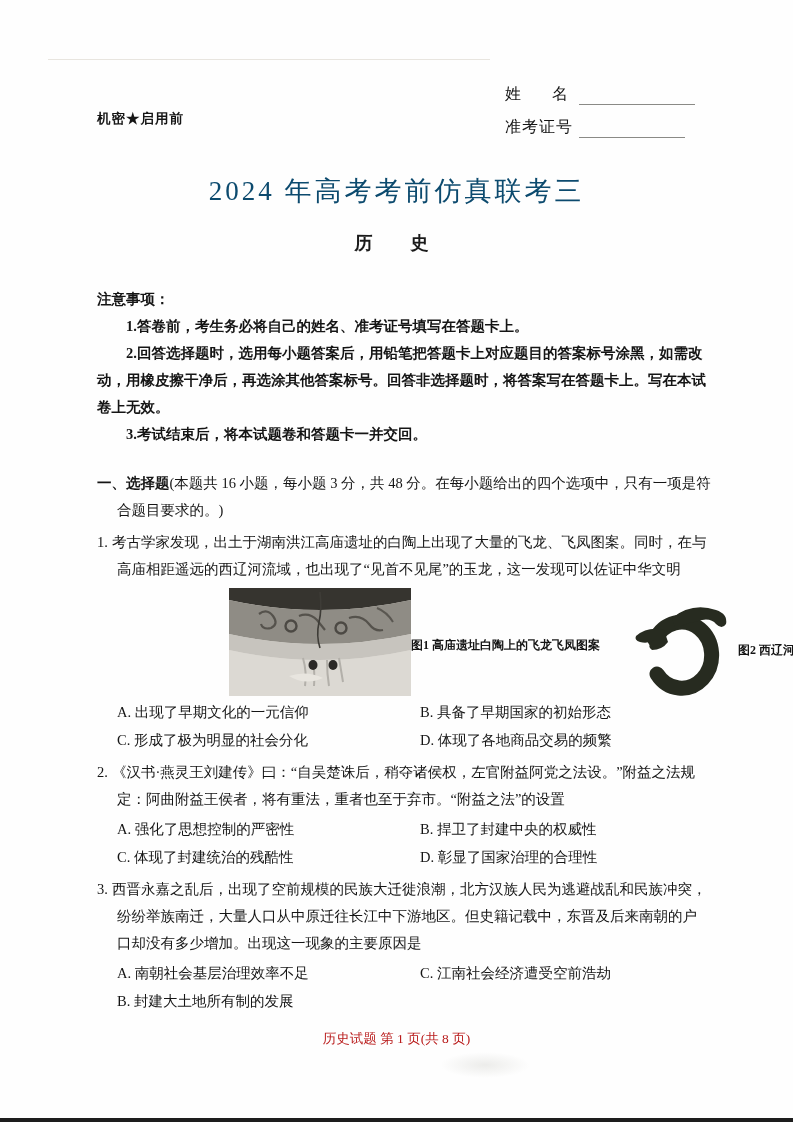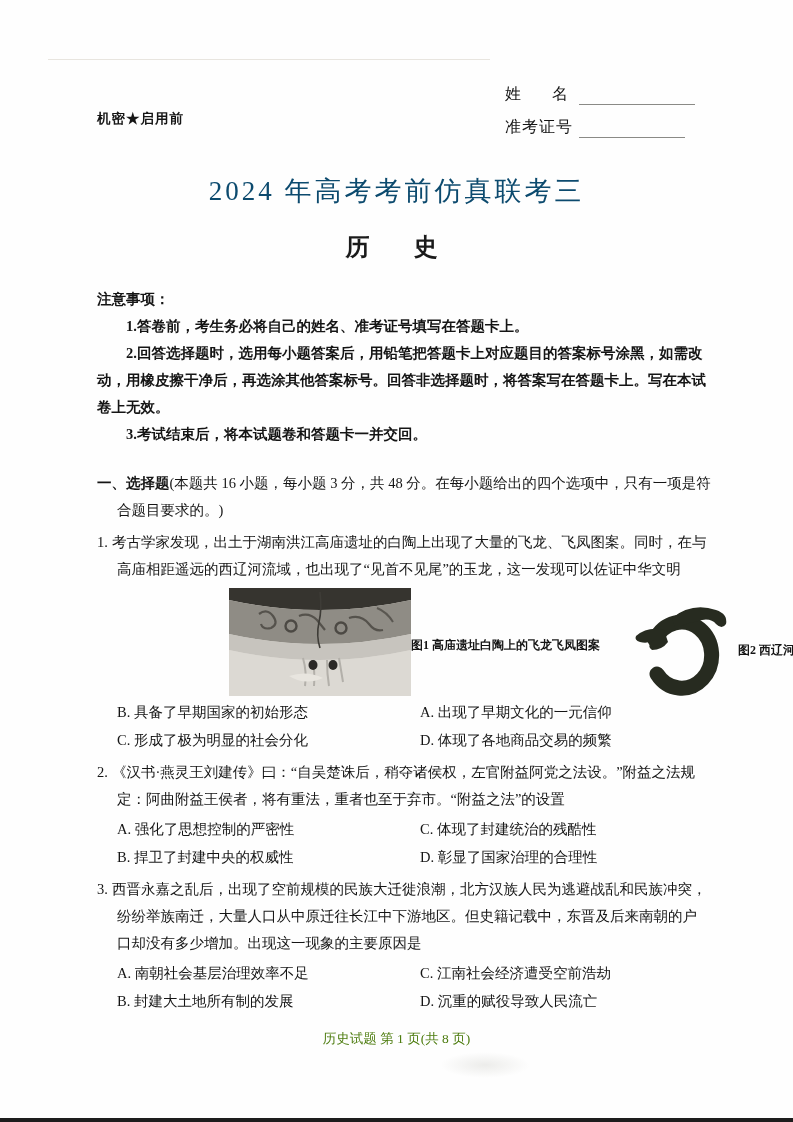--- a/index.html
+++ b/index.html
@@ -32,21 +32,21 @@
   .lbl-spread{display:inline-flex;justify-content:space-between;width:64px;}
   .fill-line{border-bottom:1px solid #8a8a86;height:20px;}
   .fill-line.name{width:116px;margin-left:10px;}
   .fill-line.ticket{width:106px;margin-left:6px;}
   .doc-title{
     position:absolute;left:0;top:173px;width:100%;
     text-align:center;font-size:27px;letter-spacing:3px;color:#0c4a6e;
   }
   .doc-subject{
     position:absolute;left:0;top:231px;width:100%;
-    text-align:center;font-size:24px;font-weight:bold;letter-spacing:10px;color:#1a1a1a;
+    text-align:center;font-size:18px;font-weight:bold;letter-spacing:10px;color:#1a1a1a;
   }
   .content{
     position:absolute;left:97px;top:286px;width:614px;
     font-size:14.5px;line-height:27px;
   }
   .content p{margin:0;}
   .notices-heading{font-weight:bold;}
   .notice-item{text-indent:2em;font-weight:bold;}
   .section-heading{margin-top:22px !important;margin-left:20px !important;text-indent:-20px;}
   .section-heading .sec-label{font-weight:bold;}
@@ -60,21 +60,21 @@
   .figure .caption{
     font-size:12px;font-weight:bold;line-height:16px;margin-top:5px;white-space:nowrap;
   }
   .options{
     display:grid;grid-template-columns:303px auto;
     margin-left:20px;margin-top:3px;
   }
   .options .opt{line-height:27.5px;white-space:nowrap;}
   .footer{
     position:absolute;left:0;top:1030px;width:100%;
-    text-align:center;font-size:13.5px;color:#4d7c0f;
+    text-align:center;font-size:13.5px;color:#b91c1c;
   }
   .smudge{
     position:absolute;left:440px;top:1052px;width:90px;height:26px;
     background:radial-gradient(ellipse at center,#ececea 0%,rgba(255,255,255,0) 70%);
   }
 </style>
 </head>
 <body>
 
 <div class="page">
@@ -141,44 +141,43 @@
         <svg width="112" height="98" viewBox="0 0 112 98">
           <path d="M 29 42 A 30 33 0 1 1 31 76" fill="none" stroke="#272b20" stroke-width="15" stroke-linecap="round"></path>
           <path d="M 38 32 Q 22 28 10 38 Q 8 42 14 44 Q 22 46 28 42 Q 20 48 26 52 Q 36 52 42 44 Z" fill="#272b20"></path>
           <path d="M 46 20 Q 66 4 90 12 Q 102 16 100 26 Q 96 32 90 26 Q 84 18 68 24 Q 56 26 50 32 Z" fill="#272b20"></path>
         </svg>
         <div class="caption">图2 西辽河流域的玉龙</div>
       </div>
     </div>
 
     <div class="options">
+      <span class="opt">A. 出现了早期文化的一元信仰</span>
       <span class="opt">B. 具备了早期国家的初始形态</span>
-      <span class="opt">A. 出现了早期文化的一元信仰</span>
       <span class="opt">C. 形成了极为明显的社会分化</span>
       <span class="opt">D. 体现了各地商品交易的频繁</span>
     </div>
 
     <p class="question">
       <span class="qnum">2.</span><span>《汉书·燕灵王刘建传》曰：“自吴楚诛后，稍夺诸侯权，左官附益阿党之法设。”附益之法规定：阿曲附益王侯者，将有重法，重者也至于弃市。“附益之法”的设置</span>
     </p>
     <div class="options">
       <span class="opt">A. 强化了思想控制的严密性</span>
+      <span class="opt">B. 捍卫了封建中央的权威性</span>
       <span class="opt">C. 体现了封建统治的残酷性</span>
-      <span class="opt">B. 捍卫了封建中央的权威性</span>
       <span class="opt">D. 彰显了国家治理的合理性</span>
     </div>
 
     <p class="question">
       <span class="qnum">3.</span><span>西晋永嘉之乱后，出现了空前规模的民族大迁徙浪潮，北方汉族人民为逃避战乱和民族冲突，纷纷举族南迁，大量人口从中原迁往长江中下游地区。但史籍记载中，东晋及后来南朝的户口却没有多少增加。出现这一现象的主要原因是</span>
     </p>
     <div class="options">
       <span class="opt">A. 南朝社会基层治理效率不足</span>
       <span class="opt">C. 江南社会经济遭受空前浩劫</span>
       <span class="opt">B. 封建大土地所有制的发展</span>
-      <span class="opt">D. 沉重的赋役导致人民流亡</span>
     </div>
 
   </div>
 
   <div class="smudge"></div>
   <div class="footer">历史试题 第 1 页(共 8 页)</div>
   <div class="scan-bottombar"></div>
 
 </div>
 

